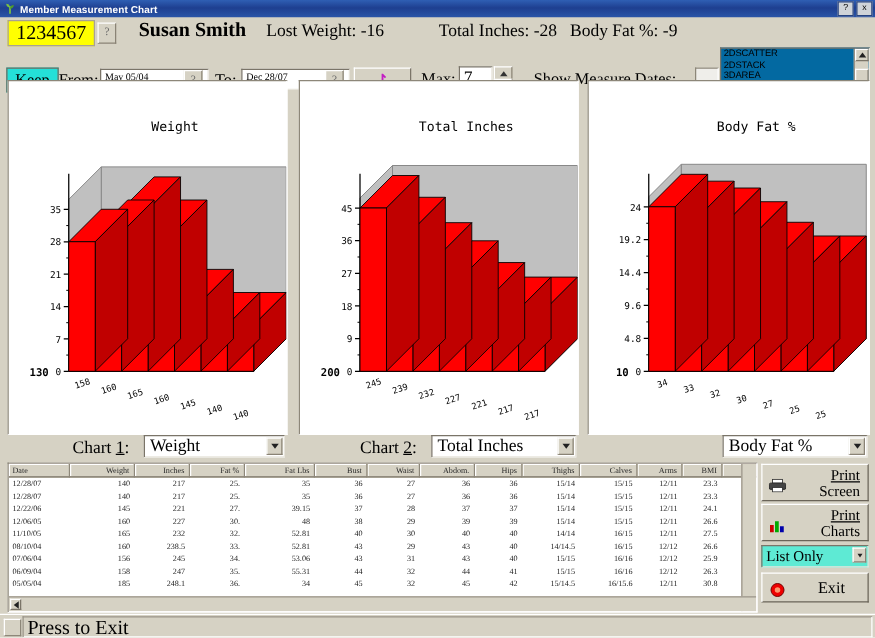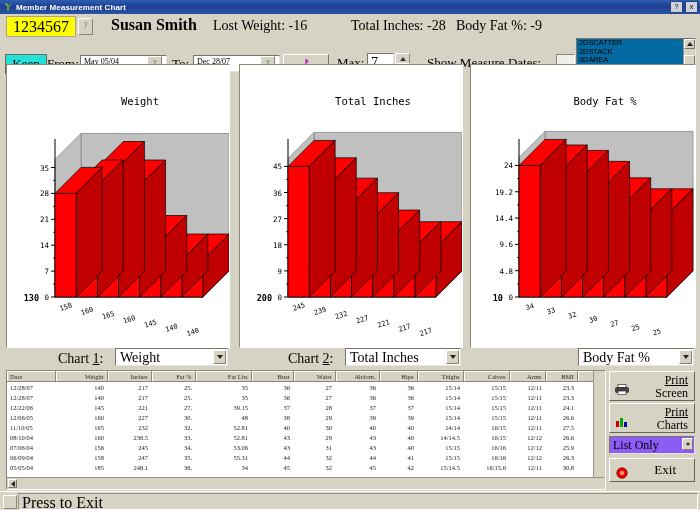--- a/index.html
+++ b/index.html
@@ -103,21 +103,21 @@
     display:flex;align-items:center;justify-content:center;}
   .gridbar .lsb i{width:0;height:0;border-top:3px solid transparent;border-bottom:3px solid transparent;
     border-right:4px solid #222;}
   .vsb{position:absolute;right:0;top:0;width:11px;height:100%;background:#d6d2c4;border-left:1px solid #9a9488;}
 
   
   .rbtn{position:absolute;background:#d6d2c4;border:1px solid #6a6458;
     border-top-color:#fff;border-left-color:#fff;box-sizing:border-box;}
   .rbtn .t{position:absolute;right:6px;font-size:12px;line-height:13px;text-align:right;color:#000;}
   .rbtn .t u{text-decoration:underline;}
-  .rcombo{position:absolute;background:#8b5cf6;border:1px solid #7a7468;
+  .rcombo{position:absolute;background:#5eead4;border:1px solid #7a7468;
     border-right-color:#e8e5dc;border-bottom-color:#e8e5dc;box-sizing:border-box;}
   .rcombo .cv{position:absolute;left:3px;top:0;font-size:12px;line-height:16px;color:#000;}
   .rcombo .ca{position:absolute;right:1px;top:1px;width:11px;height:12px;background:#d6d2c4;
     border:1px solid #8a8375;border-top-color:#fff;border-left-color:#fff;box-sizing:border-box;
     display:flex;align-items:center;justify-content:center;}
   .rcombo .ca i{width:0;height:0;border-left:2.5px solid transparent;border-right:2.5px solid transparent;
     border-top:3.5px solid #222;}
 
   
   .statusbar{position:absolute;left:0;bottom:0;width:700px;height:18px;background:#d6d2c4;

